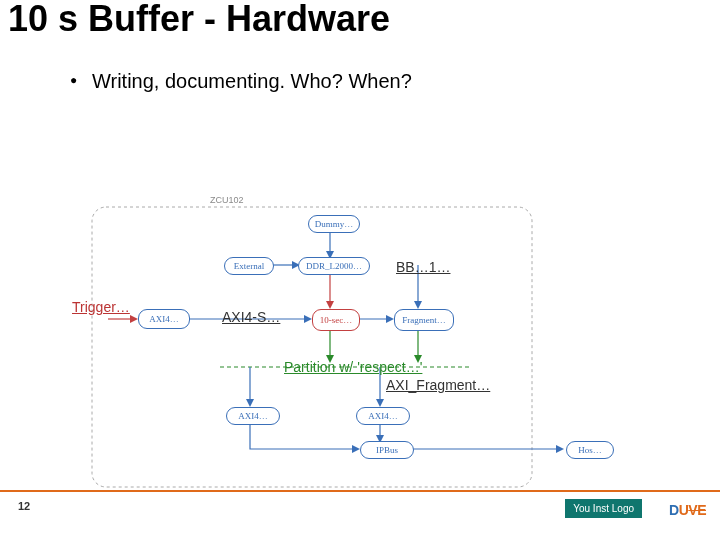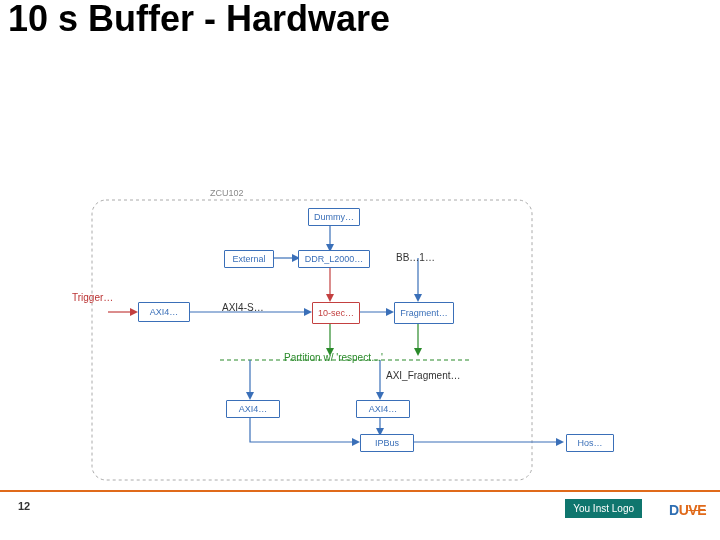--- a/index.html
+++ b/index.html
@@ -1,23 +1,23 @@
 <!DOCTYPE html>
 <html><head>
 <meta charset="utf-8">
 <style>
   html,body{margin:0;padding:0;width:720px;height:540px;background:#fff;font-family:Arial,Helvetica,sans-serif;}
   .slide{position:relative;width:720px;height:524px;}
   .title{position:absolute;left:8px;top:-2px;font-size:36px;font-weight:700;color:#000;}
   .bullets{position:absolute;left:30px;top:52px;}
   .bullets li{font-size:20px;color:#000;line-height:1.35;margin-bottom:14px;list-style:none;position:relative;padding-left:22px;}
   .bullets li::before{content:"●";position:absolute;left:0;top:4px;font-size:12px;}
-  .diagram{position:absolute;left:90px;top:184px;width:540px;height:300px;text-align:center;}
-  .dbox{position:absolute;background:#fff;border:1px solid #3a6fb8;color:#3a6fb8;font-size:9px;display:flex;align-items:center;justify-content:center;border-radius:1px;white-space:nowrap;padding:0 3px;}
-  .dlabel{position:absolute;font-size:10px;color:#6b6b6b;white-space:nowrap;}
+  .diagram{position:absolute;left:90px;top:191px;width:540px;height:300px;text-align:center;}
+  .dbox{position:absolute;background:#fff;border:1px solid #3a6fb8;color:#3a6fb8;font-size:9px;display:flex;align-items:center;justify-content:center;border-radius:9px;white-space:nowrap;padding:0 3px;font-family:Liberation Serif, serif;}
+  .dlabel{position:absolute;font-size:14px;color:#6b6b6b;white-space:nowrap;text-decoration:underline;}
   .dlabel.red{color:#b33;}
   .dlabel.grn{color:#2a8a2a;padding-left:44px;}
   .dlabel.blk{color:#333;}
   svg.wires{position:absolute;left:0;top:0;width:540px;height:300px;}
   svg .lnk{stroke:#3a6fb8;stroke-width:1.2;fill:none;}
   svg .lnk.red{stroke:#c34040;}
   svg .lnk.grn{stroke:#2a8a2a;}
   svg .arr{fill:#3a6fb8;}
   svg .arr.red{fill:#c34040;}
   svg .arr.grn{fill:#2a8a2a;}
@@ -28,20 +28,21 @@
   .logo{position:absolute;right:14px;bottom:6px;font-size:14px;font-weight:800;letter-spacing:-0.5px;text-align:center;}
   .logo .d{color:#2f6fb3;} .logo .u{color:#e06a1a;} .logo .e{color:#e06a1a;text-decoration:line-through;}
 </style>
 </head>
 <body>
 
 <div class="slide">
   <div class="title">10 s Buffer - Hardware</div>
 
   <ul class="bullets">
+    <li>Writing, documenting. Who? When?</li>
   </ul>
 
   <div class="diagram">
     <svg class="wires">
 
       <rect x="2" y="16" width="440" height="280" rx="14" ry="14" fill="none" stroke="#aaa" stroke-width="1" stroke-dasharray="3 3"></rect>
 
       <text x="120" y="12" font-size="9" fill="#8a8a8a">ZCU102</text>
 
       <path class="lnk" d="M240 42 V64"></path>

